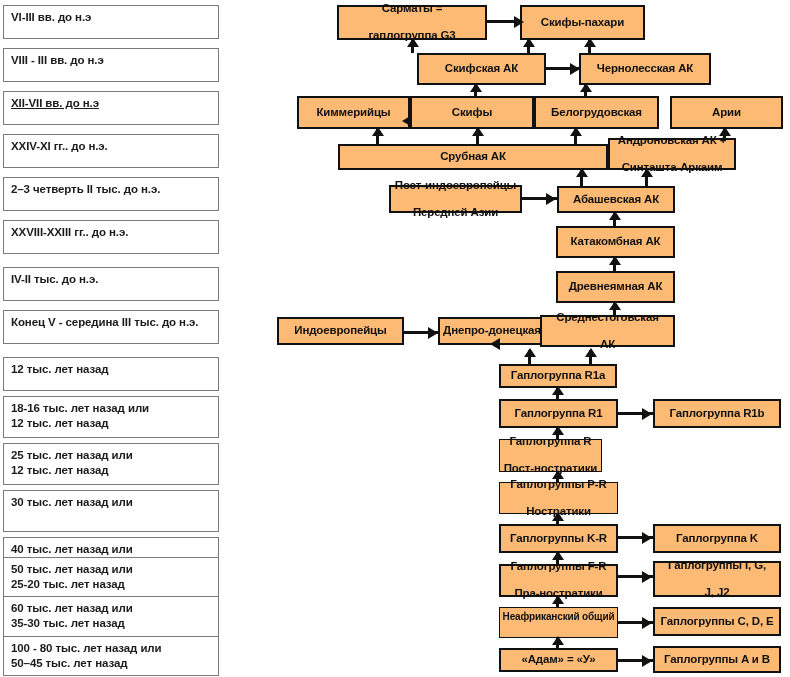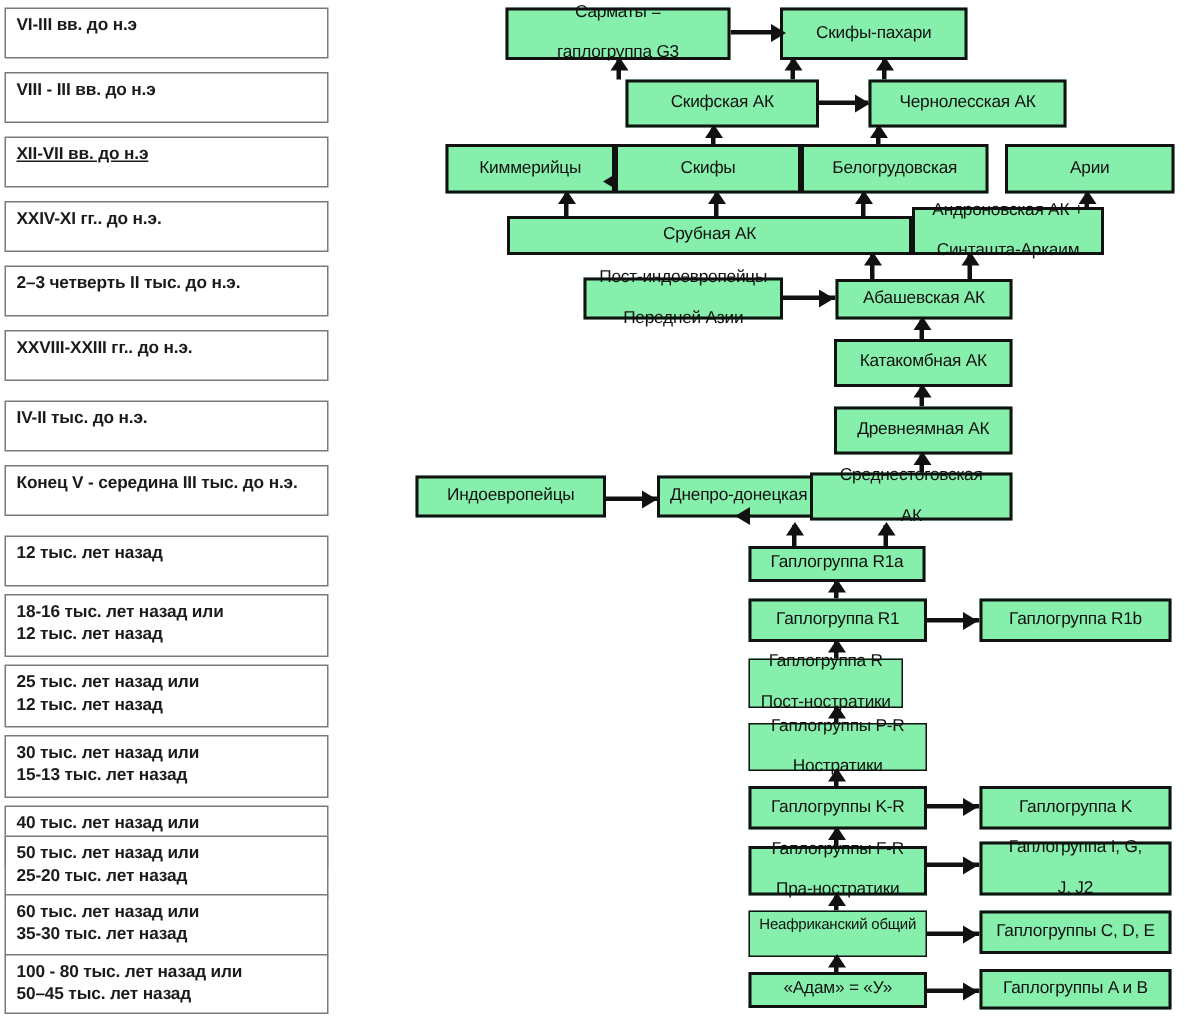--- a/index.html
+++ b/index.html
@@ -31,24 +31,24 @@
     padding: 4px 6px 0 7px;
     letter-spacing: -0.1px;
   }
   .tl-box .l2 { display: block; }
 
   
   .nb {
     position: absolute;
     box-sizing: border-box;
     border: 2px solid #111111;
-    background: #86efac;
+    background: #fdba74;
     color: #111111;
     font-size: 11.5px;
-    font-weight: normal;
+    font-weight: bold;
     line-height: 13.5px;
     display: flex;
     align-items: center;
     justify-content: center;
     text-align: center;
     letter-spacing: -0.15px;
     padding: 0 2px;
     z-index: 2;
   }
   .nb.thin { border-width: 1.5px; }
@@ -138,21 +138,20 @@
     <div class="tl-box" style="top:396px;height:42px;">
       <span>18-16 тыс. лет назад или</span>
       <span class="l2">12 тыс. лет назад</span>
     </div>
     <div class="tl-box" style="top:443px;height:42px;">
       <span>25 тыс. лет назад или</span>
       <span class="l2">12 тыс. лет назад</span>
     </div>
     <div class="tl-box" style="top:490px;height:42px;">
       <span>30 тыс. лет назад или</span>
-      <span class="l2">15-13 тыс. лет назад</span>
     </div>
     <div class="tl-box" style="top:537px;height:42px;">
       <span>40 тыс. лет назад или</span>
       <span class="l2">20-18 тыс. лет назад</span>
     </div>
     <div class="tl-box" style="top:557px;height:42px;">
       <span>50 тыс. лет назад или</span>
       <span class="l2">25-20 тыс. лет назад</span>
     </div>
     <div class="tl-box" style="top:596px;height:42px;">
@@ -375,21 +374,21 @@
     </div>
 
     <div class="nb" style="left:499px;top:564px;width:119px;height:33px;">
       <span>
         <span>Гаплогруппы F-R</span><br>
         <span>Пра-ностратики</span>
       </span>
     </div>
     <div class="nb" style="left:653px;top:561px;width:128px;height:36px;">
       <span>
-        <span>Гаплогруппа I, G,</span><br>
+        <span>Гаплогруппы I, G,</span><br>
         <span>J, J2</span>
       </span>
     </div>
 
     <div class="nb thin" style="left:499px;top:607px;width:119px;height:31px;font-size:10px;line-height:12px;">
       <span>
         <span>Неафриканский общий</span><br>
       </span>
     </div>
     <div class="nb" style="left:653px;top:607px;width:128px;height:29px;">

